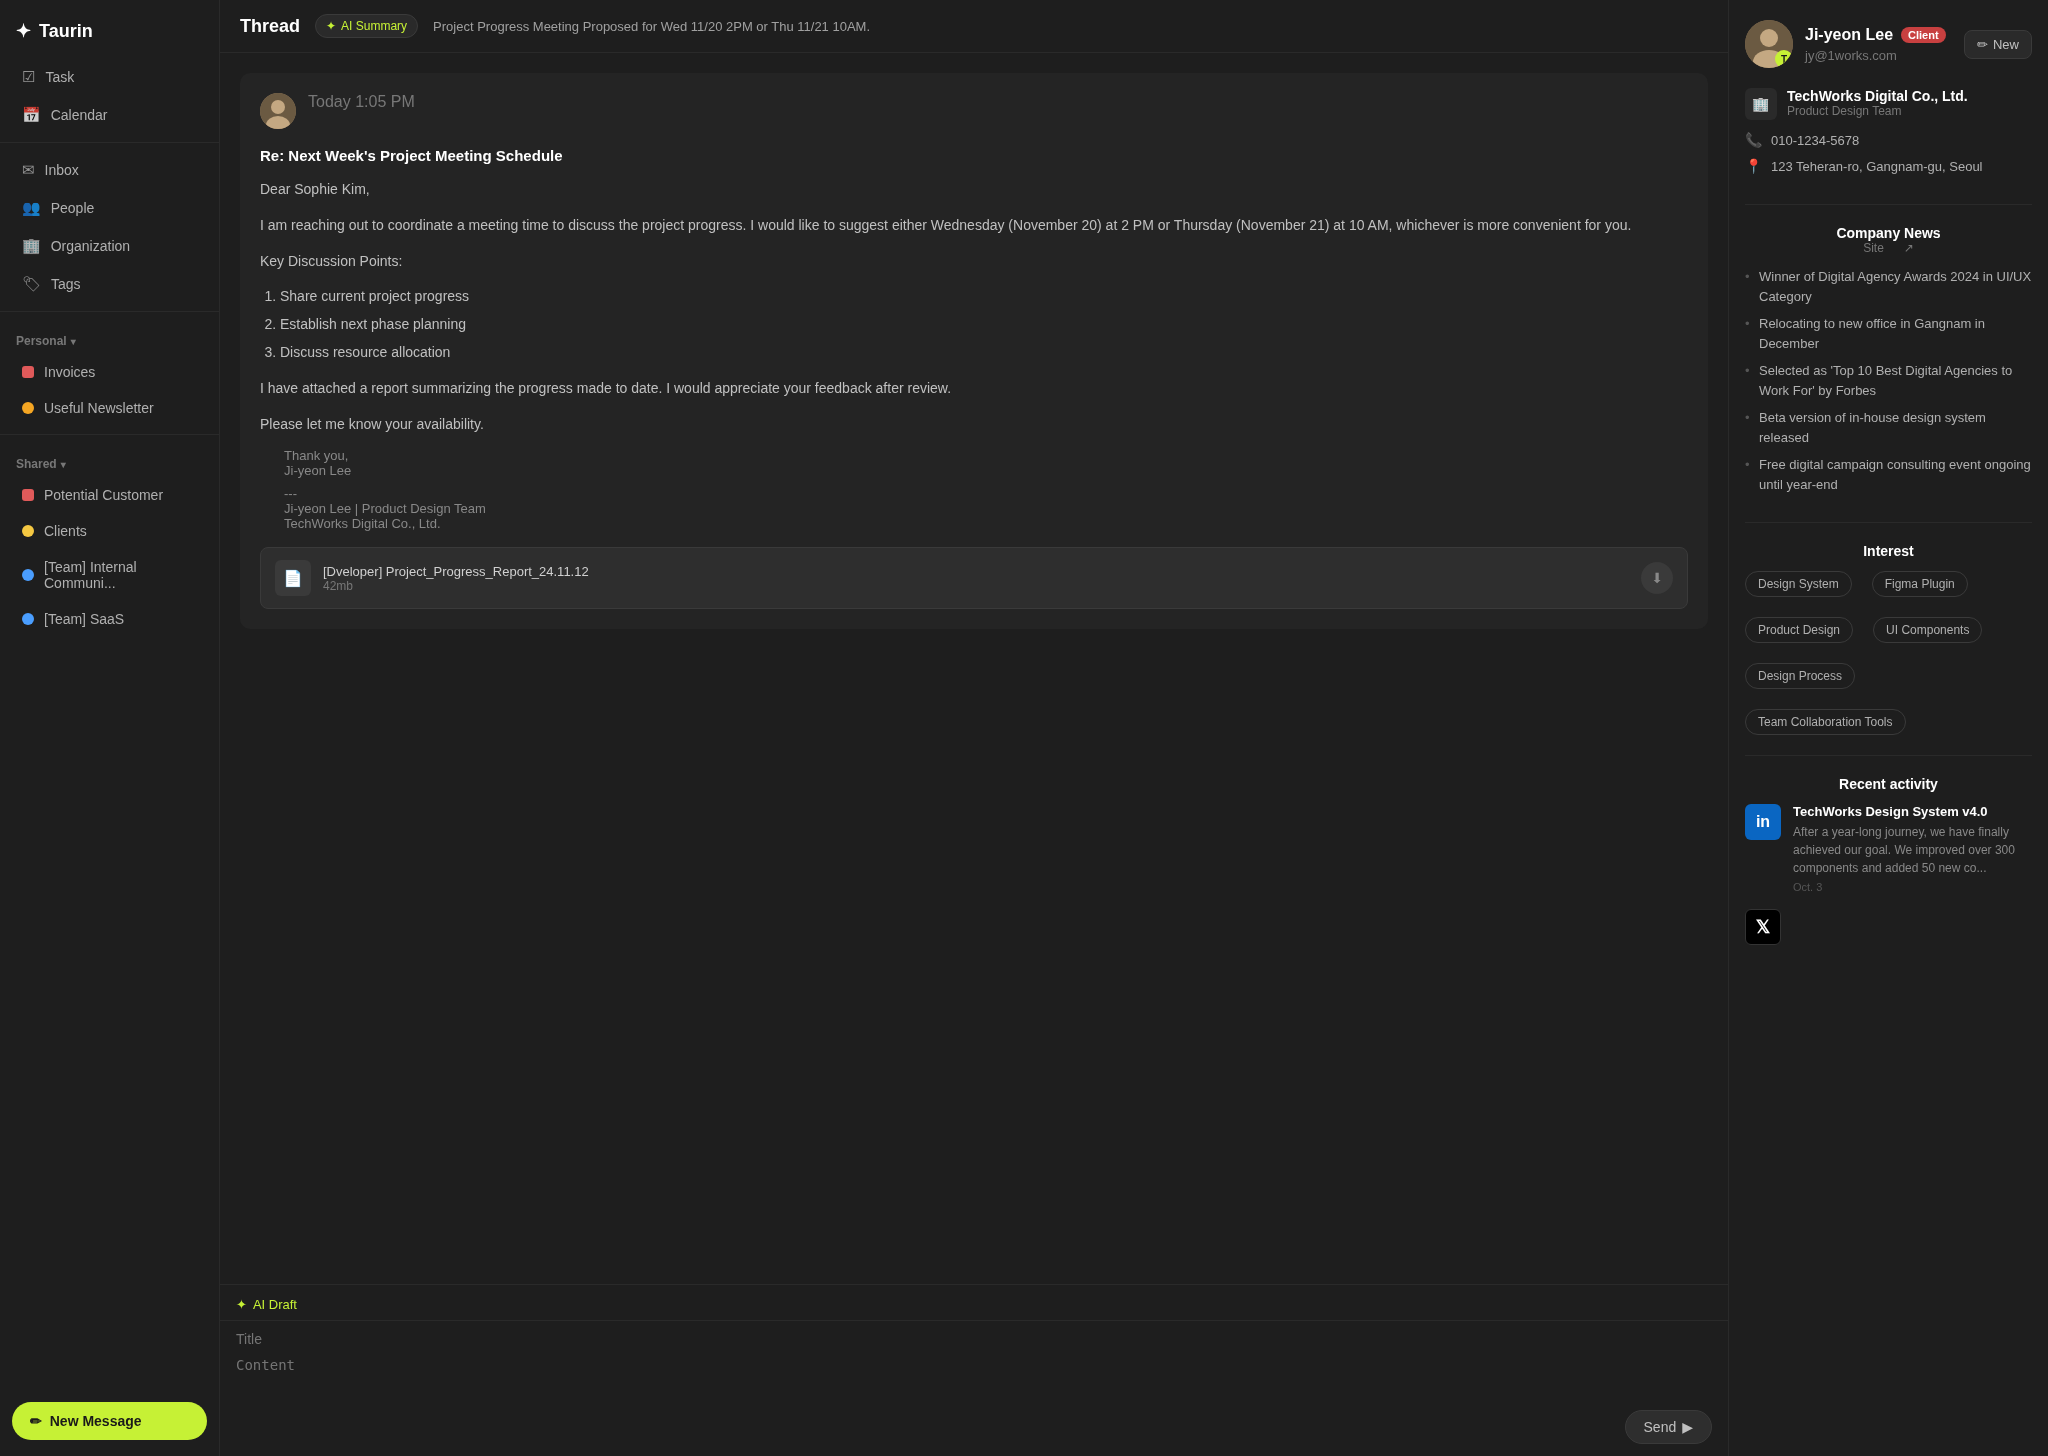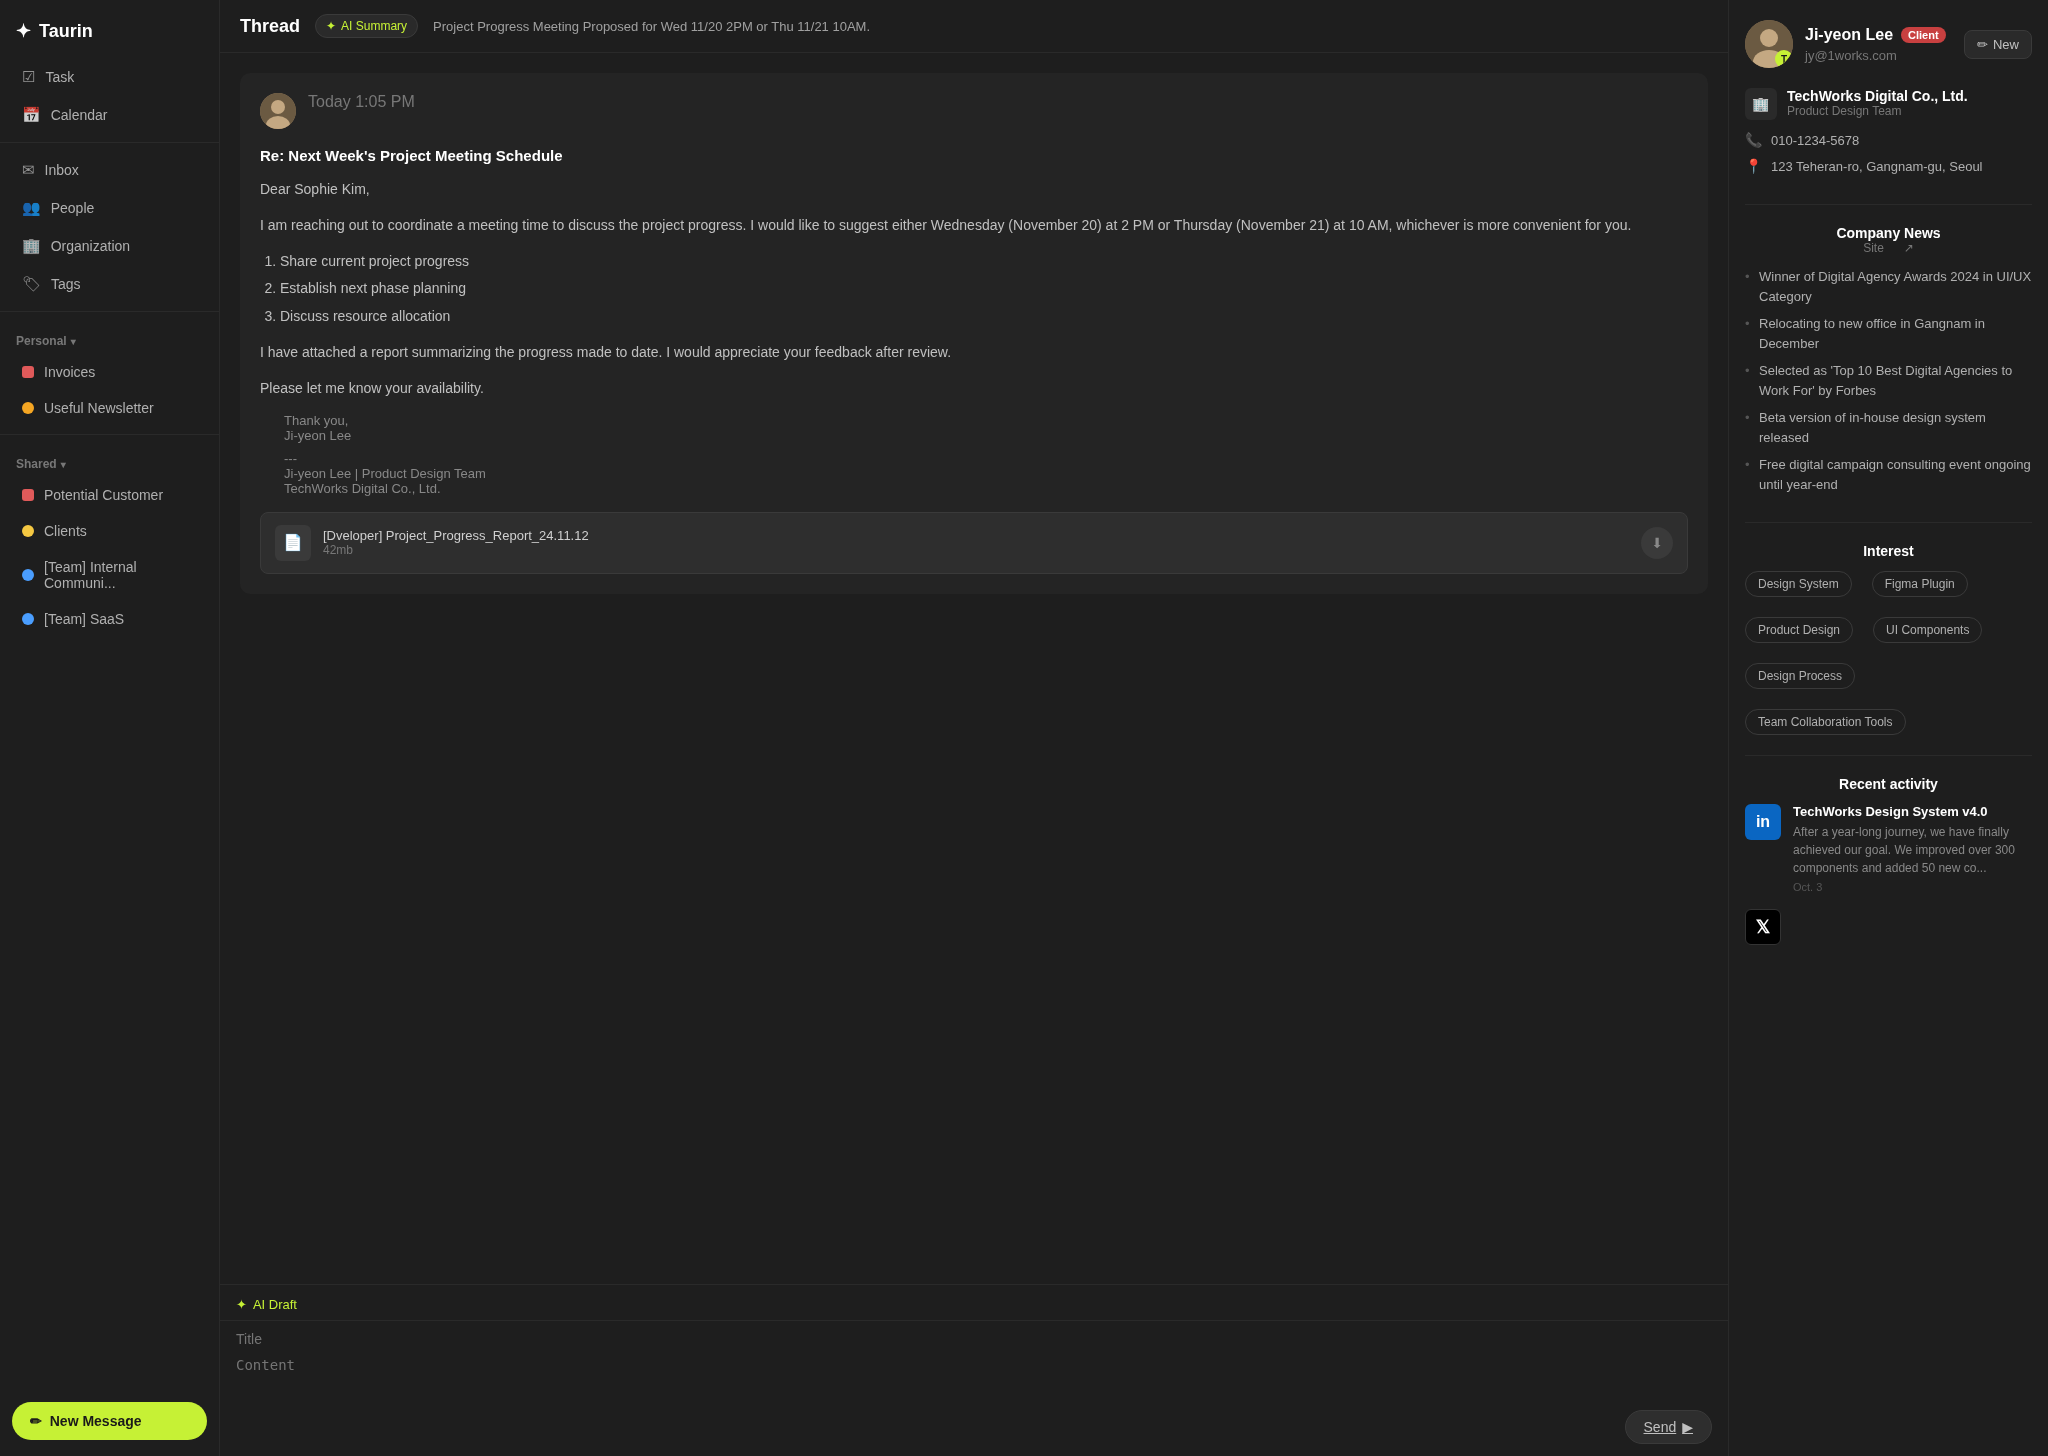--- a/index.html
+++ b/index.html
@@ -282,21 +282,20 @@
       background: #2e2e2e;
       color: #c0c0c0;
       border: 1px solid #3a3a3a;
       border-radius: 20px;
       padding: 8px 18px;
       font-size: 14px;
       cursor: pointer;
       display: flex;
       align-items: center;
       gap: 6px;
-      text-decoration: underline;
     }
 
     
     .right-panel {
       width: 320px;
       min-width: 320px;
       background: #1e1e1e;
       border-left: 1px solid #2a2a2a;
       overflow-y: auto;
       padding: 20px 16px;
@@ -583,20 +582,21 @@
           </svg>
         </div>
         <div>
           <div class="email-timestamp">Today 1:05 PM</div>
         </div>
       </div>
       <div class="email-subject">Re: Next Week's Project Meeting Schedule</div>
       <div class="email-body">
         <p>Dear Sophie Kim,</p>
         <p>I am reaching out to coordinate a meeting time to discuss the project progress. I would like to suggest either Wednesday (November 20) at 2 PM or Thursday (November 21) at 10 AM, whichever is more convenient for you.</p>
+        <p><span>Key Discussion Points:</span></p>
         <ol>
           <li><span>Share current project progress</span></li>
           <li><span>Establish next phase planning</span></li>
           <li><span>Discuss resource allocation</span></li>
         </ol>
         <p>I have attached a report summarizing the progress made to date. I would appreciate your feedback after review.</p>
         <p>Please let me know your availability.</p>
       </div>
       <div class="email-signature">
         <p>Thank you,</p>

